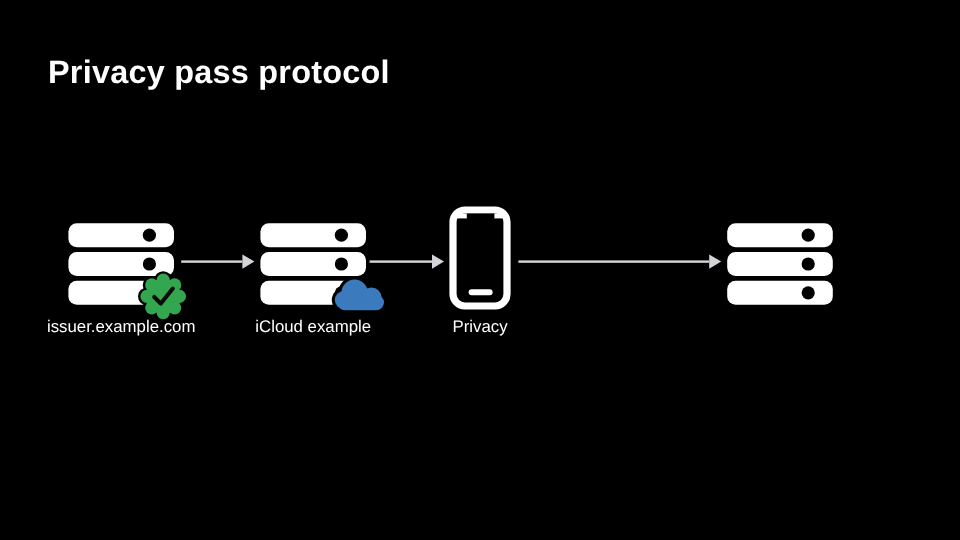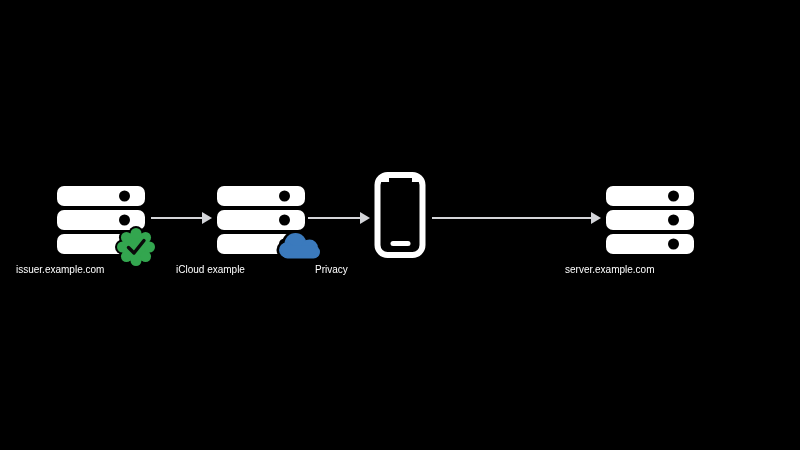--- a/index.html
+++ b/index.html
@@ -36,22 +36,23 @@
   .node-issuer   { left: 16px;  }
   .node-attester { left: 176px; }
   .node-client   { left: 315px; }
   .node-server   { left: 565px; }
 
   .node-label {
     position: absolute;
     top: 94px;
     left: 0;
     width: 100%;
+    text-align: center;
     color: var(--text, #ffffff);
-    font-size: 10px;
+    font-size: 14px;
     font-weight: 400;
     white-space: nowrap;
   }
 
   
   .server-icon {
     position: absolute;
     left: 50%;
     transform: translateX(-50%);
     top: 16px;
@@ -146,20 +147,21 @@
     border-left: 10px solid var(--arrow-gray, #d4d5d9);
     border-top: 6px solid transparent;
     border-bottom: 6px solid transparent;
   }
 </style>
 </head>
 <body>
 
 <div class="slide">
 
+  <h1 class="title">Privacy pass protocol</h1>
 
   <div class="node node-issuer">
     <div class="server-icon">
       <div class="server-slab">
           <span class="server-slab-dot"></span>
         </div>
       <div class="server-slab">
           <span class="server-slab-dot"></span>
         </div>
       <div class="server-slab">
@@ -252,16 +254,15 @@
       <div class="server-slab">
           <span class="server-slab-dot"></span>
         </div>
       <div class="server-slab">
           <span class="server-slab-dot"></span>
         </div>
       <div class="server-slab">
           <span class="server-slab-dot"></span>
         </div>
     </div>
-    <div class="node-label">server.example.com</div>
   </div>
 
 </div>
 
 </body></html>

